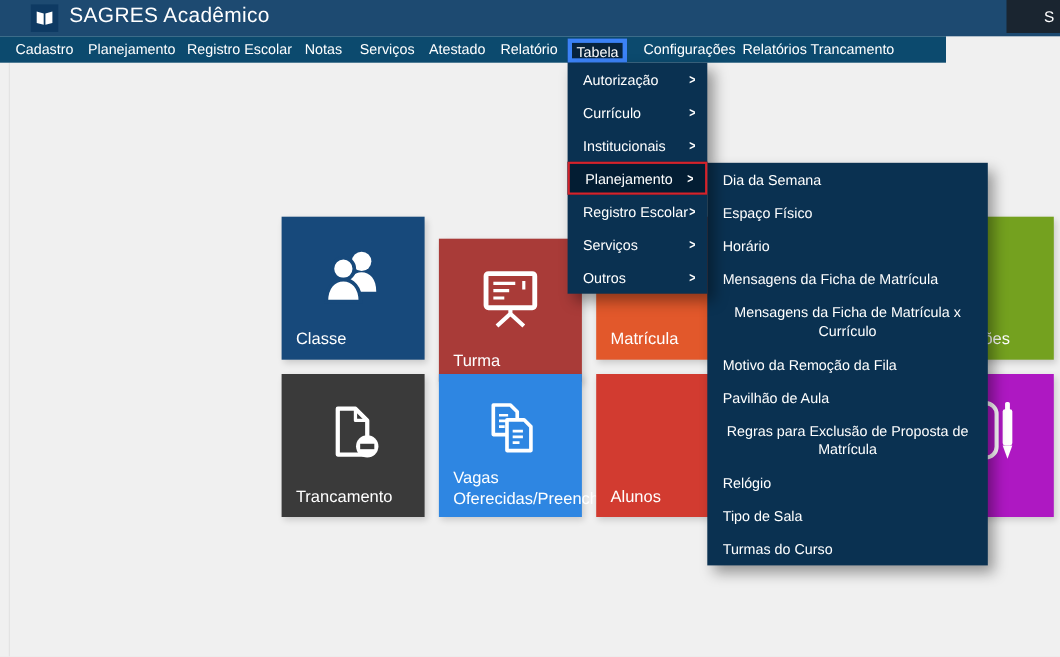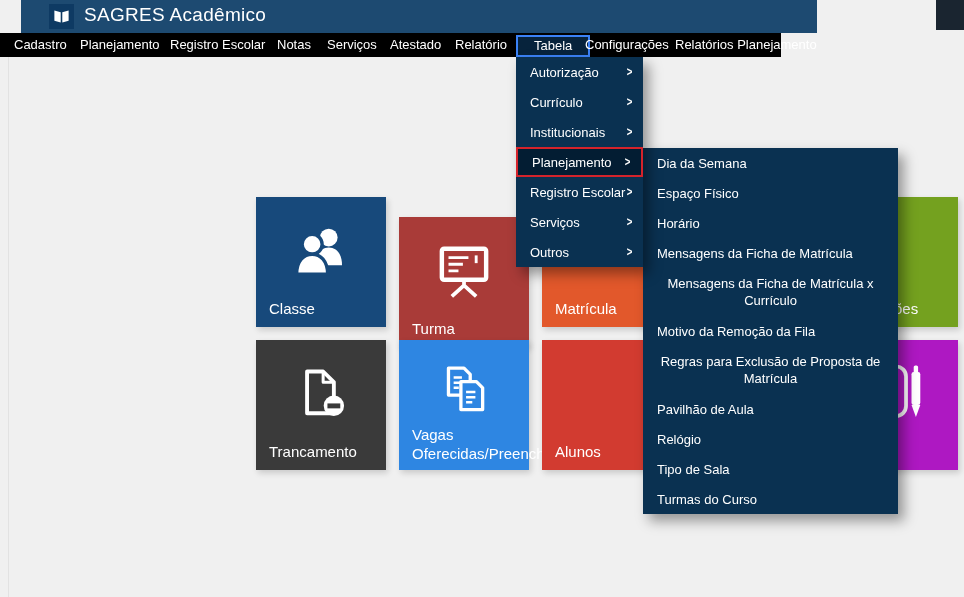--- a/index.html
+++ b/index.html
@@ -2,28 +2,28 @@
 <html><head>
 <meta charset="utf-8">
 <style>
   * { margin:0; padding:0; box-sizing:border-box; }
   html,body { background:#e8e8e8; }
   .page {
     position:relative; width:964px; height:597px; overflow:hidden;
     font-family:"Liberation Sans", sans-serif; background:#f0f0f0;
   }
   
-  .header { position:absolute; left:0; top:0; width:796px; height:33px; background:#1d4a71;margin-left:21px; }
+  .header { position:absolute; left:0; top:0; width:964px; height:33px; background:#1d4a71; }
   .logo { position:absolute; left:28px; top:4px; width:25px; height:25px; background:#0e3a63; display:flex; align-items:center; justify-content:center; }
   .app-title { position:absolute; left:63px; top:4px; color:#ffffff; font-size:19px; letter-spacing:.3px; white-space:nowrap; }
   .sbox { position:absolute; left:915px; top:0; width:60px; height:30px; background:#1a2530; color:#fff; font-size:14px; line-height:30px; padding-left:34px; }
   
-  .menubar { position:absolute; left:0; top:33px; width:781px; height:24px; background:#000000; z-index:30; }
+  .menubar { position:absolute; left:0; top:33px; width:860px; height:24px; background:#0c4a6e; z-index:30; }
   .menu-item { position:absolute; top:0; height:24px; line-height:24px; color:#ffffff; font-size:13px; white-space:nowrap; cursor:default; }
-  .menu-item.active { top:2px; height:22px; line-height:18px; padding:0 16px; background:#07233c; border:2px solid #3b82f6; }
+  .menu-item.active { top:2px; height:22px; line-height:18px; padding:0 4px; background:#07233c; border:4px solid #3b82f6; }
   
   .panel { position:absolute; background:#0a3151; box-shadow:6px 7px 12px rgba(0,0,0,.38); color:#fff; font-size:13px; }
   .dropdown { left:516px; top:57px; width:127px; z-index:43; }
   .submenu  { left:643px; top:148px; width:255px; z-index:41; }
   .dd-item { position:relative; height:30px; display:flex; align-items:center; padding:0 10px 0 14px; }
   .dd-item .dd-label { flex:1 1 auto; white-space:nowrap; }
   .dd-arrow { font-weight:bold; font-size:12px; transform:scaleX(.8); color:#fff; }
   .sm-item { display:flex; align-items:center; min-height:30px; padding:4px 14px; line-height:17px; }
   .sm-item.twoline { min-height:48px;text-align:center; }
   .annotated { border:2px solid #d5232b; background:#031d33; }
@@ -127,21 +127,21 @@
   <div class="menubar">
     <div class="menu-item" style="left:14px">Cadastro</div>
     <div class="menu-item" style="left:80px">Planejamento</div>
     <div class="menu-item" style="left:170px">Registro Escolar</div>
     <div class="menu-item" style="left:277px">Notas</div>
     <div class="menu-item" style="left:327px">Serviços</div>
     <div class="menu-item" style="left:390px">Atestado</div>
     <div class="menu-item" style="left:455px">Relatório</div>
     <div class="menu-item active" style="left:516px">Tabela</div>
     <div class="menu-item" style="left:585px">Configurações</div>
-    <div class="menu-item" style="left:675px">Relatórios Planejamento</div>
+    <div class="menu-item" style="left:675px">Relatórios Trancamento</div>
   </div>
 
   <div class="panel dropdown">
     <div class="dd-item">
       <span class="dd-label">Autorização</span>
       <span class="dd-arrow">&gt;</span>
     </div>
     <div class="dd-item">
       <span class="dd-label">Currículo</span>
       <span class="dd-arrow">&gt;</span>
@@ -180,27 +180,27 @@
       </div>
     <div class="sm-item">
         <span>Mensagens da Ficha de Matrícula</span>
       </div>
     <div class="sm-item twoline">
         <span>Mensagens da Ficha de Matrícula x Currículo</span>
       </div>
     <div class="sm-item">
         <span>Motivo da Remoção da Fila</span>
       </div>
+    <div class="sm-item">
+        <span>Pavilhão de Aula</span>
+      </div>
     <div class="sm-item twoline">
         <span>Regras para Exclusão de Proposta de Matrícula</span>
       </div>
     <div class="sm-item">
-        <span>Pavilhão de Aula</span>
-      </div>
-    <div class="sm-item">
         <span>Relógio</span>
       </div>
     <div class="sm-item">
         <span>Tipo de Sala</span>
       </div>
     <div class="sm-item">
         <span>Turmas do Curso</span>
       </div>
   </div>
 

